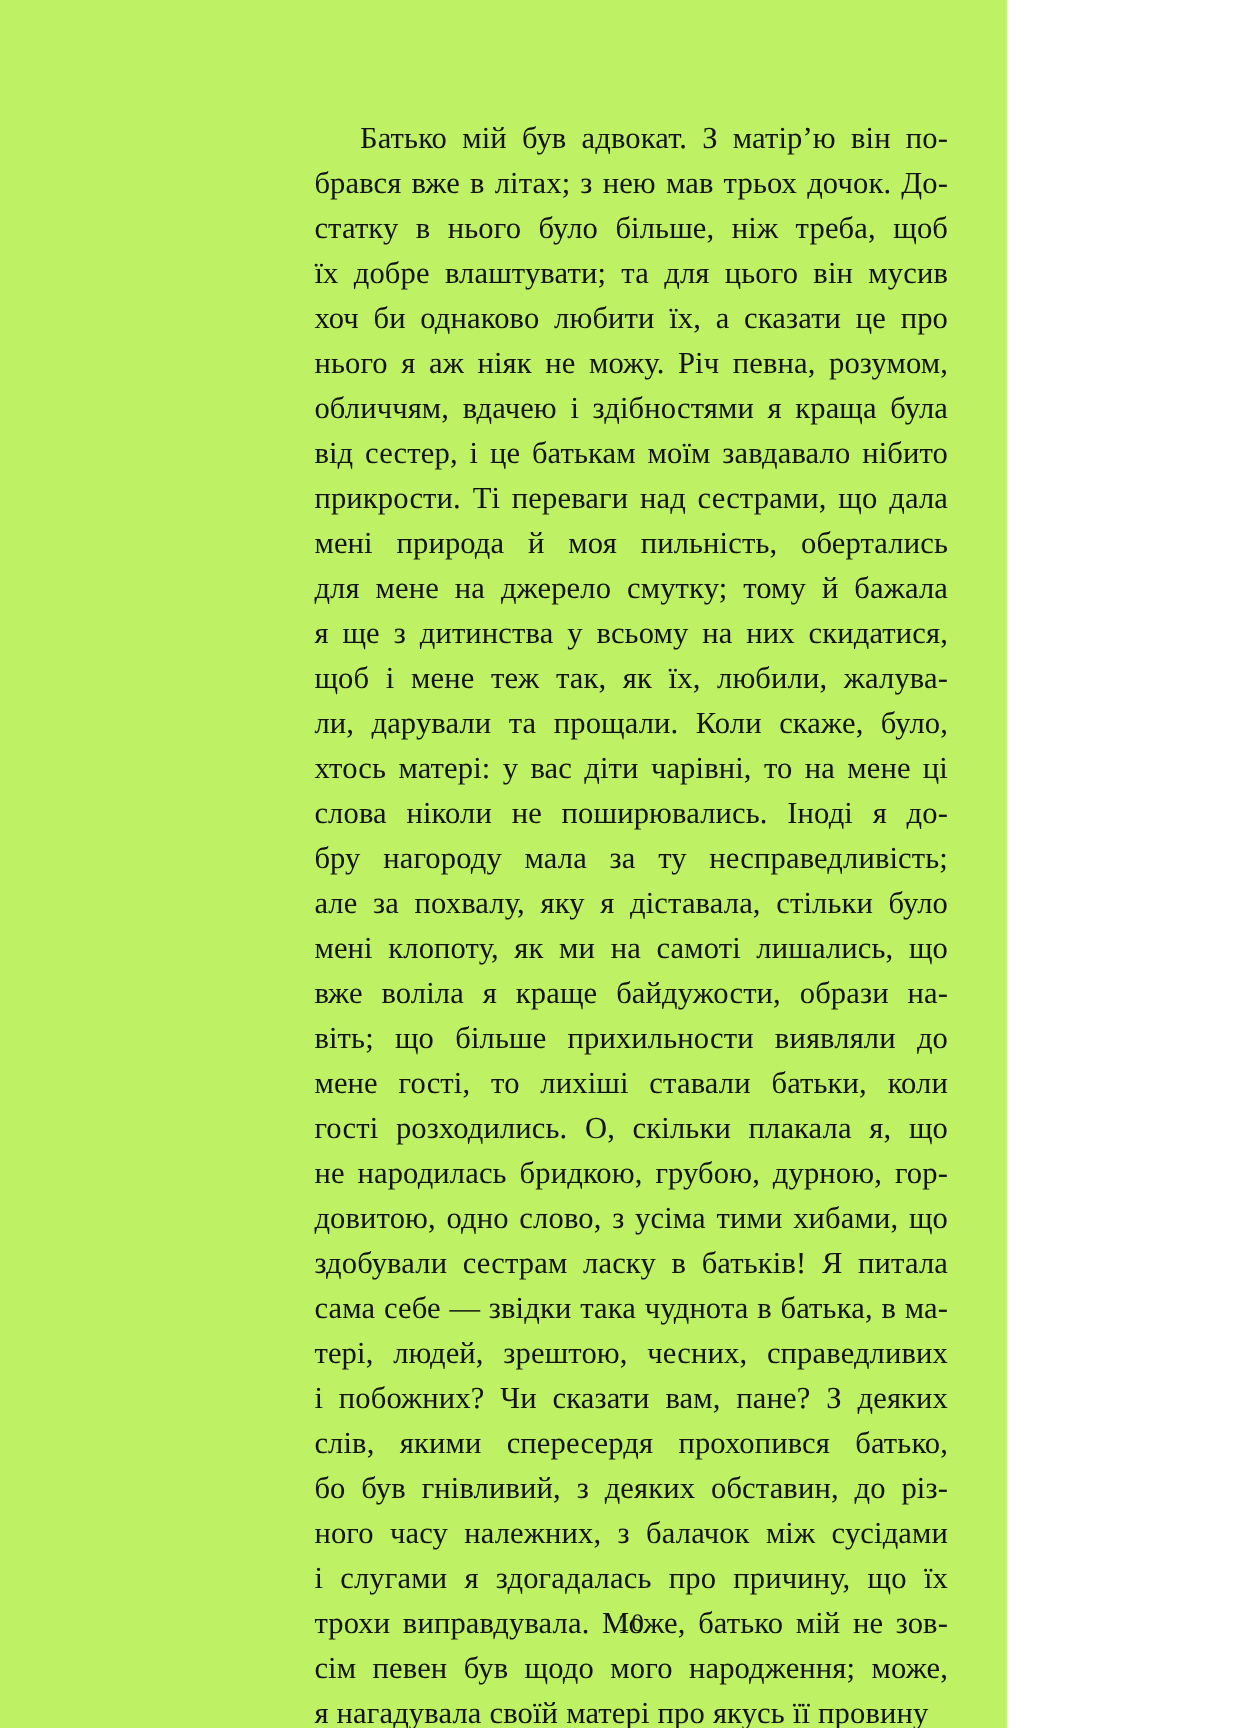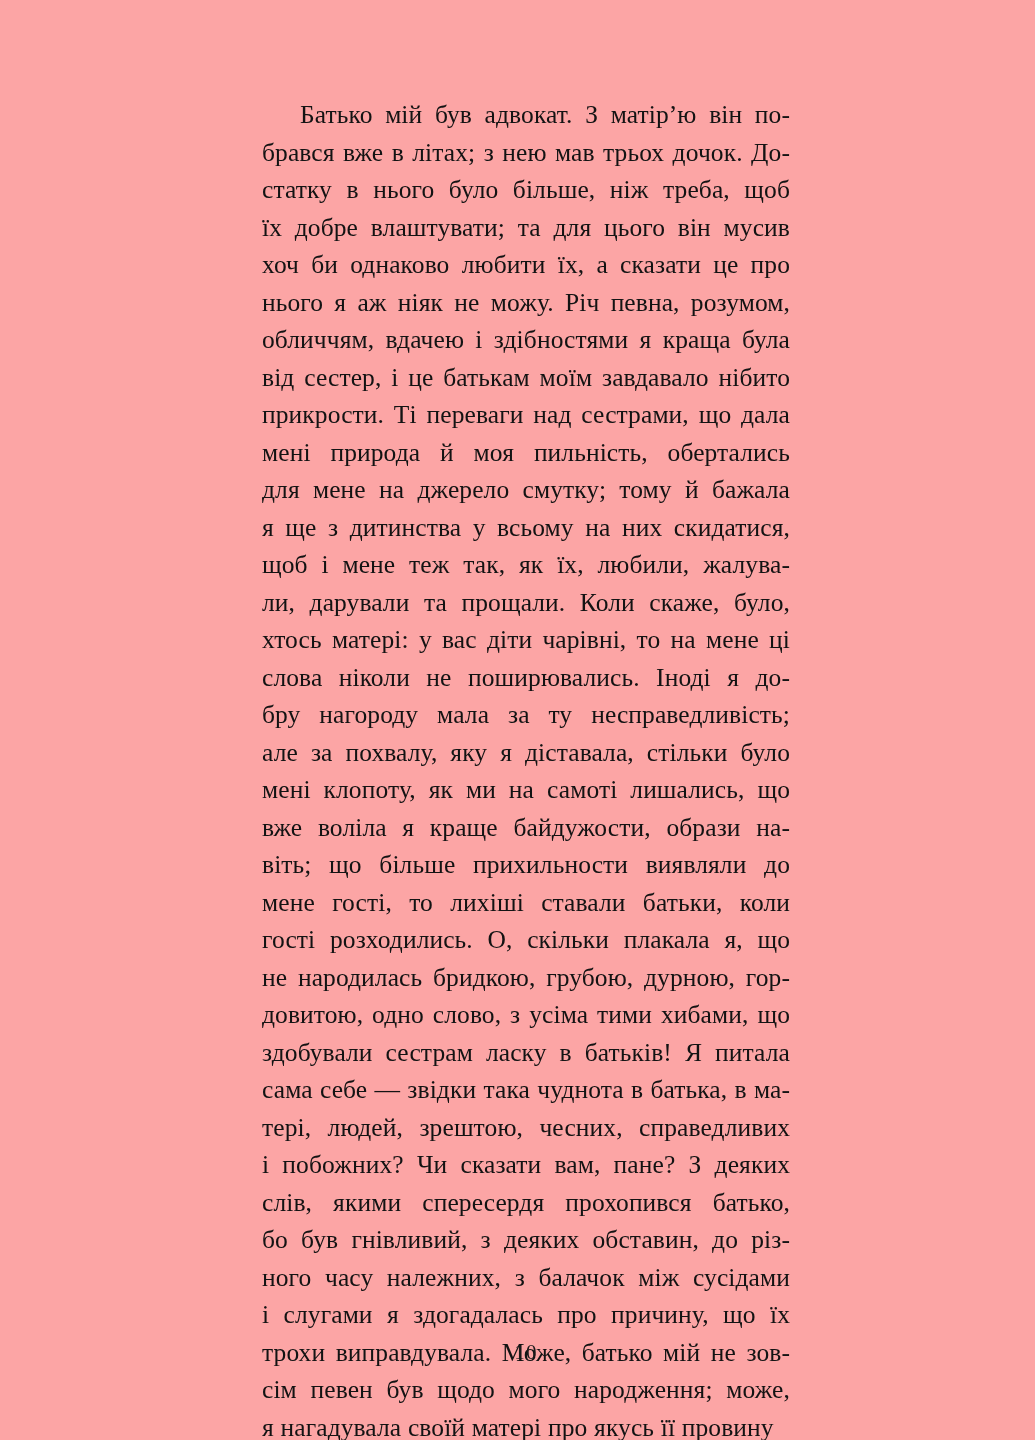--- a/index.html
+++ b/index.html
@@ -6,23 +6,23 @@
     margin: 0;
     padding: 0;
     background: #ffffff;
   }
   body {
     font-family: "Liberation Serif", "DejaVu Serif", serif;
     color: #111111;
   }
   .page {
     position: relative;
-    width: 1035px;
+    width: 839px;
     height: 1440px;
-    background: #fca5a5;
+    background: #bef264;
     overflow: hidden;
     box-sizing: border-box;
   }
   .text-block {
     position: absolute;
     left: 262px;
     top: 96px;
     width: 528px;
   }
   .para {

